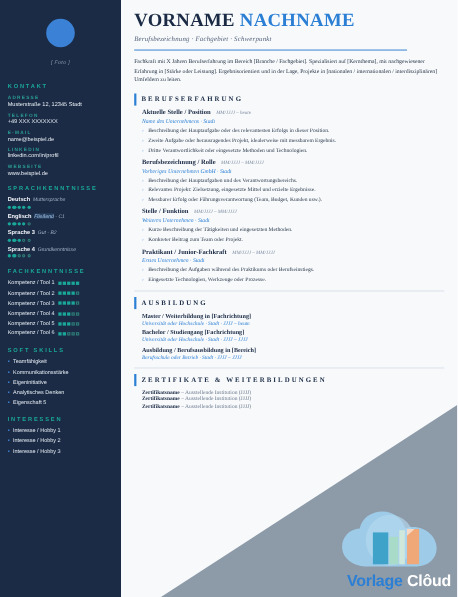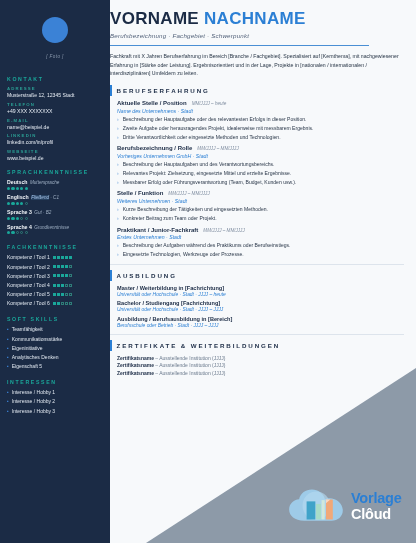--- a/index.html
+++ b/index.html
@@ -94,22 +94,23 @@
     display: flex; gap: 3px; align-items: baseline;
     font-size: 5px; color: #e2e9f1; margin-top: 3.2px;
   }
   .bullet-line .bd { color: #3b82d6; font-size: 5px; line-height: 1; }
 
   
   .main {
     flex: 1;
     position: relative;
     background: #f7f9fb;
-    padding: 10px 12px 0 0;
+    padding: 10px 12px 0 12px;
     z-index: 2;
+    font-family: Liberation Serif, serif;
   }
   .name {
     font-size: 17px;
     font-weight: bold;
     letter-spacing: .3px;
     line-height: 1;
     color: #1b2b45;
   }
   .name .last { color: #2b7fd4; }
   .tagline {
@@ -182,22 +183,22 @@
     clip-path: polygon(100% 0, 100% 100%, 0 100%);
     z-index: 4;
     pointer-events: none;
   }
   .brand {
     position: absolute;
     right: 6px; bottom: 6px;
     width: 124px;
     z-index: 5;
     display: flex;
-    flex-direction: row;
-    align-items: center;
+    flex-direction: column;
+    align-items: flex-end;
     pointer-events: none;
   }
   .cloud-logo { width: 104px; height: 60px; }
   .brand-text {
     margin-top: -2px;
     font-size: 14.5px;
     font-weight: bold;
     letter-spacing: -.2px;
   }
   .brand-text .v { color: #2b7fd4; }

